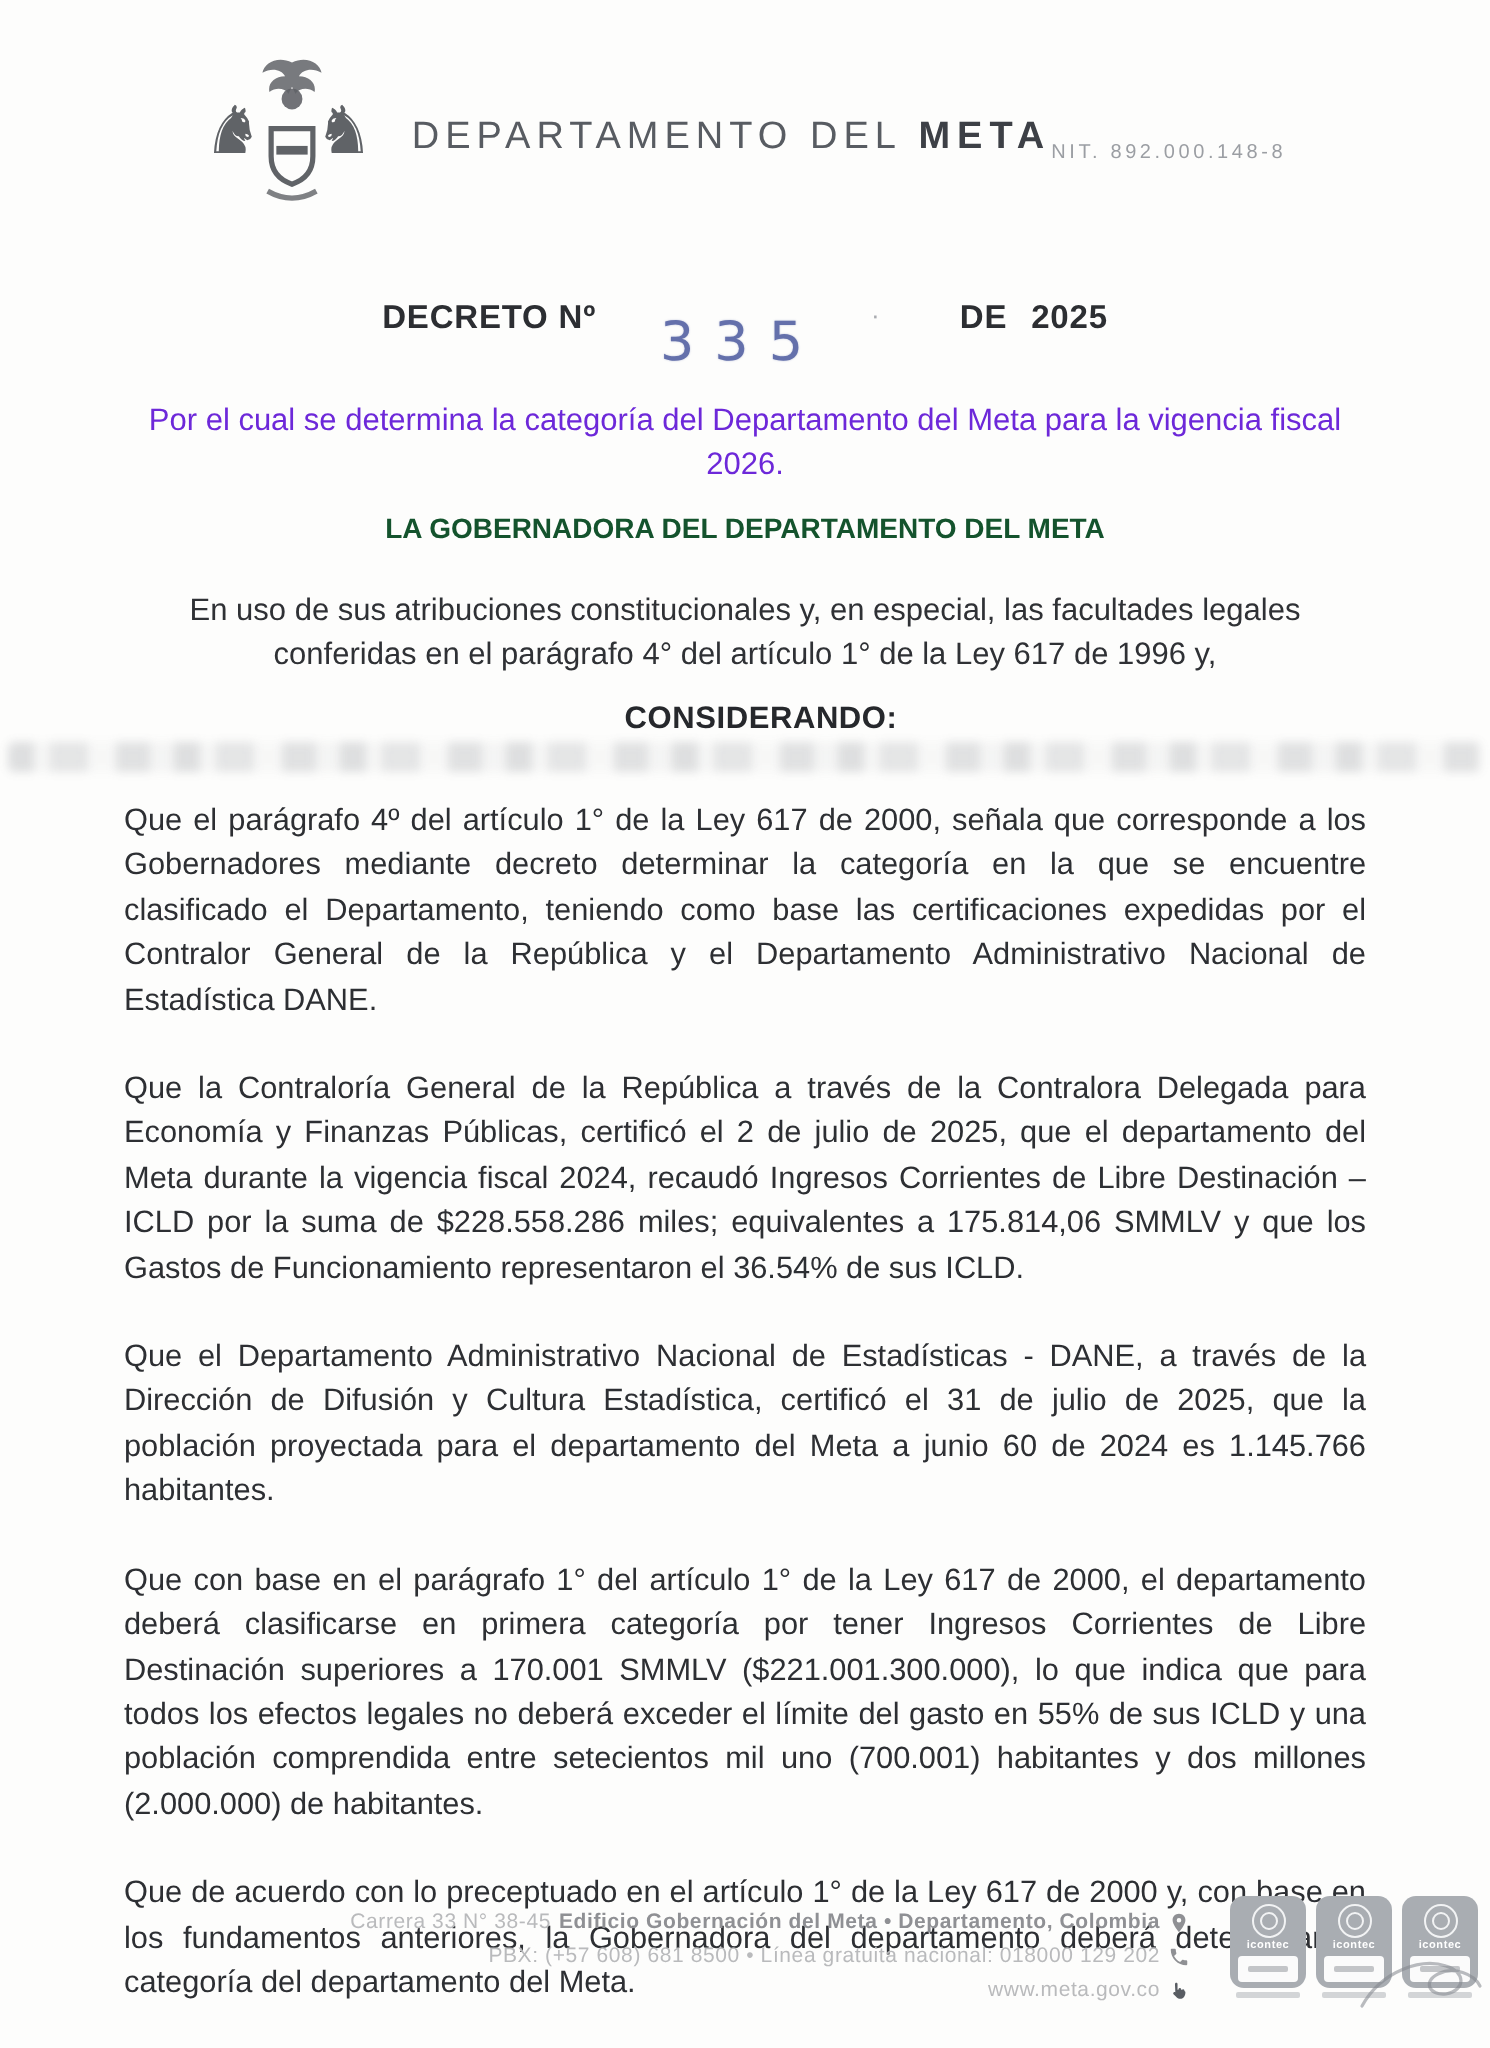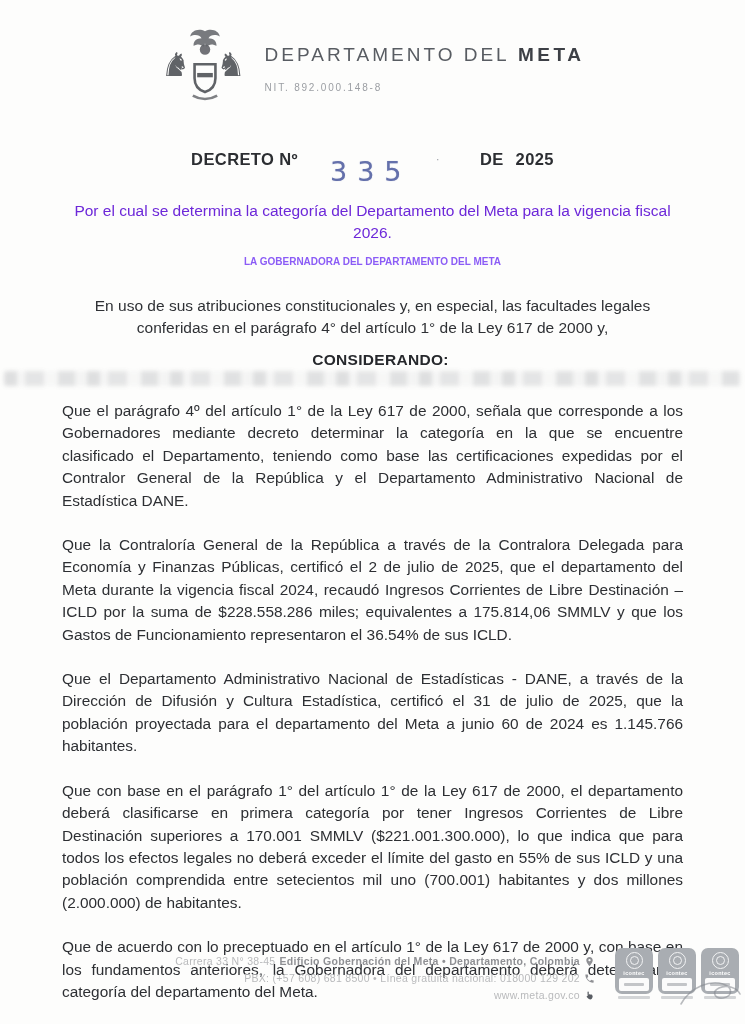--- a/index.html
+++ b/index.html
@@ -12,21 +12,21 @@
     color:#303236;
     overflow:hidden;
   }
 
   
   .brand{
     position:absolute;top:26px;left:0;right:0;
     display:flex;justify-content:center;align-items:center;gap:16px;
   }
   .crest{flex:0 0 auto;opacity:.88;}
-  .brand-text{display:flex;flex-direction:column;align-items:flex-start;}
+  .brand-text{display:flex;flex-direction:row;align-items:center;}
   .org-line{
     font-size:19px;letter-spacing:3px;color:#585c62;white-space:nowrap;
   }
   .org-line b{color:#3d4046;font-weight:700;letter-spacing:3.5px;}
   .nit-line{
     margin-top:16px;font-size:10px;letter-spacing:1.8px;color:#9b9ea3;
   }
 
   
   .decree-line{
@@ -49,21 +49,21 @@
   }
 
   .subject{
     position:absolute;top:184px;left:57px;width:631px;
     text-align:center;font-size:15.5px;line-height:22.5px;color:#6d28d9;
   }
 
   
   .authority-title{
     position:absolute;top:256px;left:0;right:0;
-    text-align:center;font-weight:700;font-size:10px;color:#8b5cf6;
+    text-align:center;font-weight:700;font-size:14px;color:#14532d;
   }
   .authority-preamble{
     position:absolute;top:279px;left:57px;width:631px;
     text-align:center;font-size:15.5px;line-height:22.5px;color:#2f3135;
   }
 
   
   .considerando-heading{
     position:absolute;top:351px;left:16px;right:0;
     text-align:center;font-weight:700;font-size:15.5px;letter-spacing:.3px;color:#26282c;
@@ -165,21 +165,21 @@
   <div class="decree-line">
     <span class="decree-label">DECRETO Nº</span>
     <span class="decree-number">335</span>
     <span class="stamp-dot">·</span>
     <span class="decree-suffix">DE 2025</span>
   </div>
 
   <p class="subject">Por el cual se determina la categoría del Departamento del Meta para la vigencia fiscal 2026.</p>
 
   <div class="authority-title">LA GOBERNADORA DEL DEPARTAMENTO DEL META</div>
-  <p class="authority-preamble">En uso de sus atribuciones constitucionales y, en especial, las facultades legales conferidas en el parágrafo 4° del artículo 1° de la Ley 617 de 2000 y,</p>
+  <p class="authority-preamble">En uso de sus atribuciones constitucionales y, en especial, las facultades legales conferidas en el parágrafo 4° del artículo 1° de la Ley 617 de 1996 y,</p>
 
   <div class="considerando-heading">CONSIDERANDO:</div>
   <div class="bleed-band"></div>
 
   <div class="body-text">
     <p>Que el parágrafo 4º del artículo 1° de la Ley 617 de 2000, señala que corresponde a los Gobernadores mediante decreto determinar la categoría en la que se encuentre clasificado el Departamento, teniendo como base las certificaciones expedidas por el Contralor General de la República y el Departamento Administrativo Nacional de Estadística DANE.</p>
     <p>Que la Contraloría General de la República a través de la Contralora Delegada para Economía y Finanzas Públicas, certificó el 2 de julio de 2025, que el departamento del Meta durante la vigencia fiscal 2024, recaudó Ingresos Corrientes de Libre Destinación – ICLD por la suma de $228.558.286 miles; equivalentes a 175.814,06 SMMLV y que los Gastos de Funcionamiento representaron el 36.54% de sus ICLD.</p>
     <p>Que el Departamento Administrativo Nacional de Estadísticas - DANE, a través de la Dirección de Difusión y Cultura Estadística, certificó el 31 de julio de 2025, que la población proyectada para el departamento del Meta a junio 60 de 2024 es 1.145.766 habitantes.</p>
     <p>Que con base en el parágrafo 1° del artículo 1° de la Ley 617 de 2000, el departamento deberá clasificarse en primera categoría por tener Ingresos Corrientes de Libre Destinación superiores a 170.001 SMMLV ($221.001.300.000), lo que indica que para todos los efectos legales no deberá exceder el límite del gasto en 55% de sus ICLD y una población comprendida entre setecientos mil uno (700.001) habitantes y dos millones (2.000.000) de habitantes.</p>
     <p>Que de acuerdo con lo preceptuado en el artículo 1° de la Ley 617 de 2000 y, con base en los fundamentos anteriores, la Gobernadora del departamento deberá determinar la categoría del departamento del Meta.</p>

